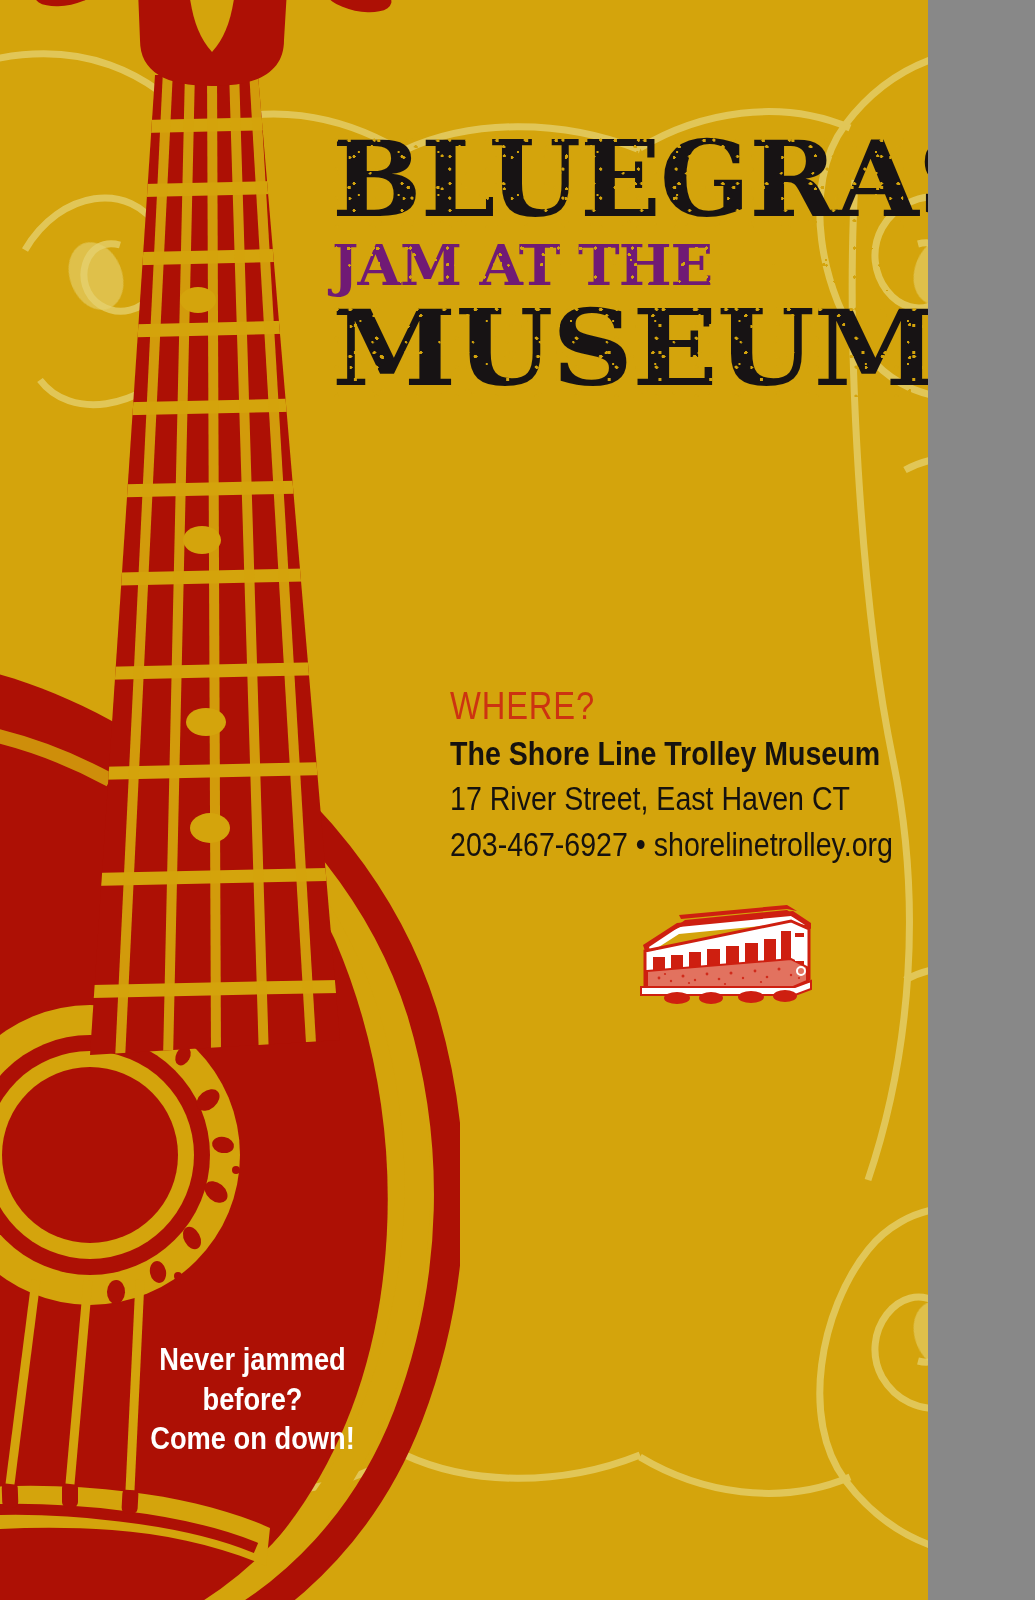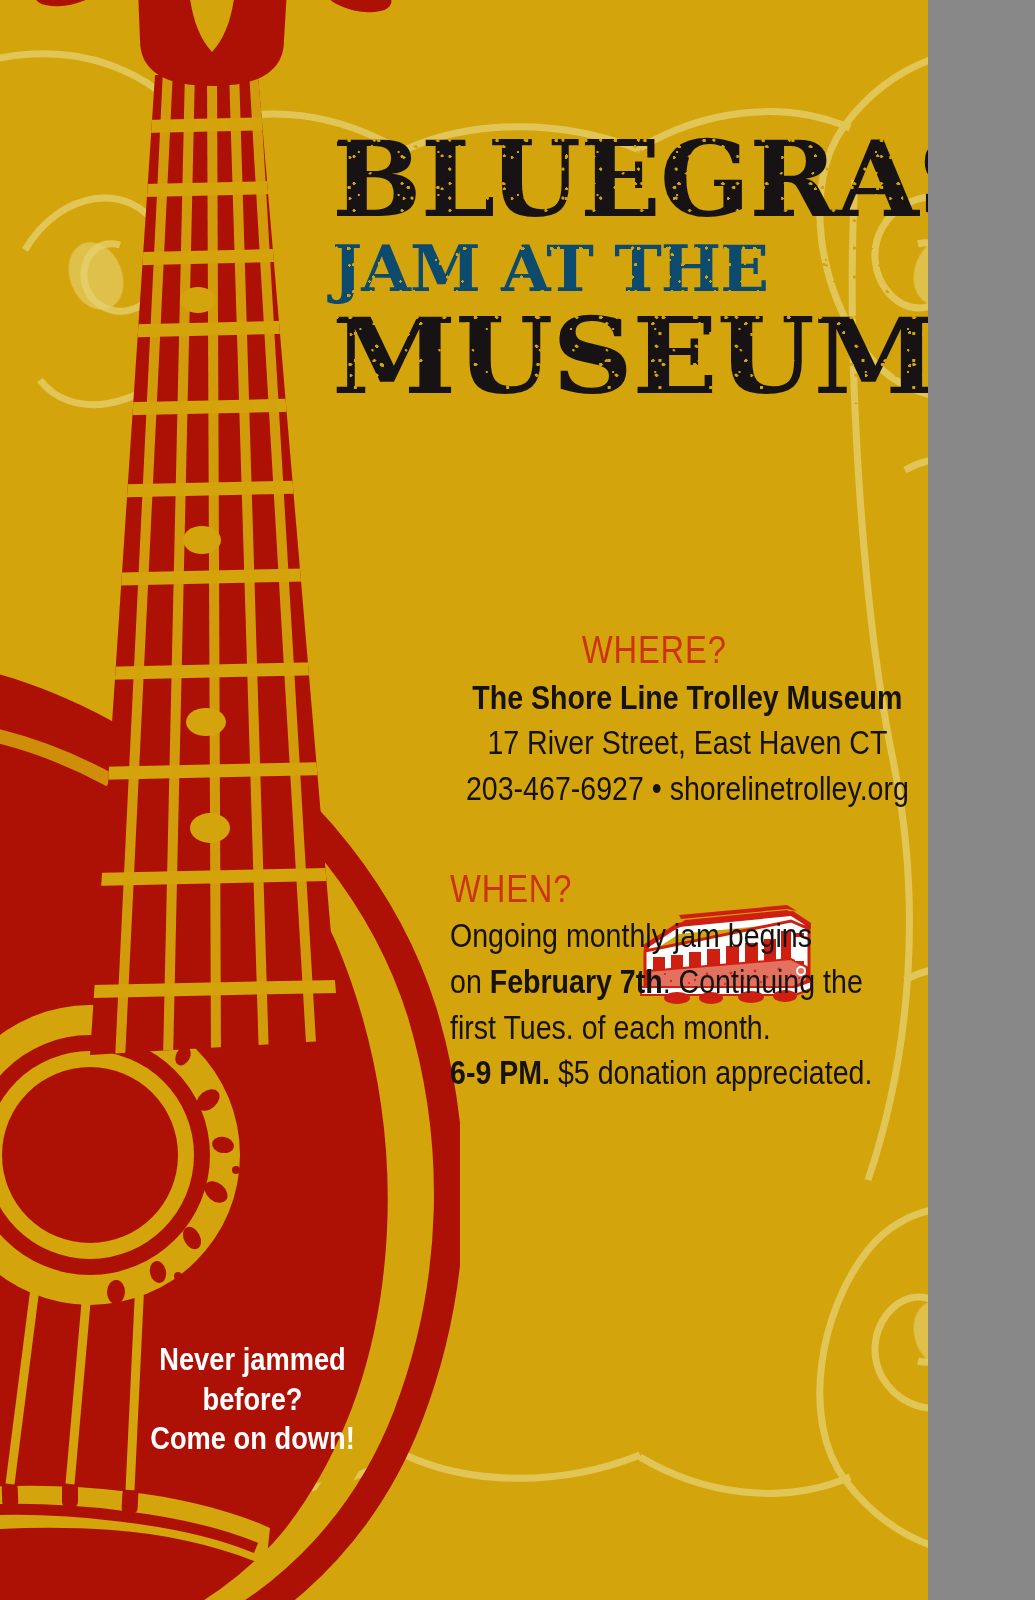--- a/index.html
+++ b/index.html
@@ -26,21 +26,21 @@
   .tline{
     display:block;
     font-family:"DejaVu Serif", serif;
     font-weight:bold;
     letter-spacing:-1px;
     line-height:.92;
     margin:0;
     white-space:nowrap;
   }
   .t1{font-size:104px;color:#171314;transform:scaleX(1.02);transform-origin:left top;}
-  .t2{font-size:64px;color:#0c4a6e;margin-top:12px;transform:scaleX(1.0);transform-origin:left top;}
+  .t2{font-size:56px;color:#701a75;margin-top:12px;transform:scaleX(1.0);transform-origin:left top;}
   .t3{font-size:104px;color:#171314;margin-top:10px;transform:scaleX(1.08);transform-origin:left top;}
   .grit{position:relative;}
   .grit::after{
     content:"";position:absolute;left:0;top:0;right:0;bottom:0;
     background-image:
       radial-gradient(circle at 12% 28%, #D4A40C 0 1.6px, transparent 1.7px),
       radial-gradient(circle at 33% 62%, #D4A40C 0 1.3px, transparent 1.4px),
       radial-gradient(circle at 58% 18%, #D4A40C 0 1.8px, transparent 1.9px),
       radial-gradient(circle at 77% 72%, #D4A40C 0 1.4px, transparent 1.5px),
       radial-gradient(circle at 91% 40%, #D4A40C 0 1.6px, transparent 1.7px),
@@ -70,21 +70,21 @@
     font-family:"Liberation Sans", sans-serif;
     font-size:34px;
     color:#16120F;
     line-height:1.34;
     margin:0;
     transform:scaleX(.84);
     transform-origin:left top;
     width:119%;
   }
   .ptxt b{font-weight:bold;}
-  .where-blk{margin-top:53px;text-align:center;}
+  .where-blk{margin-top:109px;}
   .when-blk{margin-top:58px;}
 
   
   .callout{
     position:absolute;left:115px;top:1340px;width:275px;
     text-align:center;color:#fff;
     font-family:"Liberation Sans", sans-serif;
     font-weight:bold;font-size:31px;line-height:1.28;
     transform:scaleX(.88);transform-origin:center top;
   }
@@ -338,29 +338,20 @@
 
     <div class="sec where-blk">
       <div class="sec-head">WHERE?</div>
       <p class="ptxt">
         <b>The Shore Line Trolley Museum</b><br>
         <span>17 River Street, East Haven CT</span><br>
         <span>203-467-6927 • shorelinetrolley.org</span>
       </p>
     </div>
 
-    <div class="sec when-blk">
-      <div class="sec-head">WHEN?</div>
-      <p class="ptxt">
-        <span>Ongoing monthly jam begins</span><br>
-        <span>on </span><b>February 7th</b><span>. Continuing the</span><br>
-        <span>first Tues. of each month.</span><br>
-        <b>6-9 PM.</b><span> $5 donation appreciated.</span>
-      </p>
-    </div>
 
   </div>
 
   <div class="callout">
     <span>Never jammed</span><br>
     <span>before?</span><br>
     <span>Come on down!</span>
   </div>
 
 </div>

